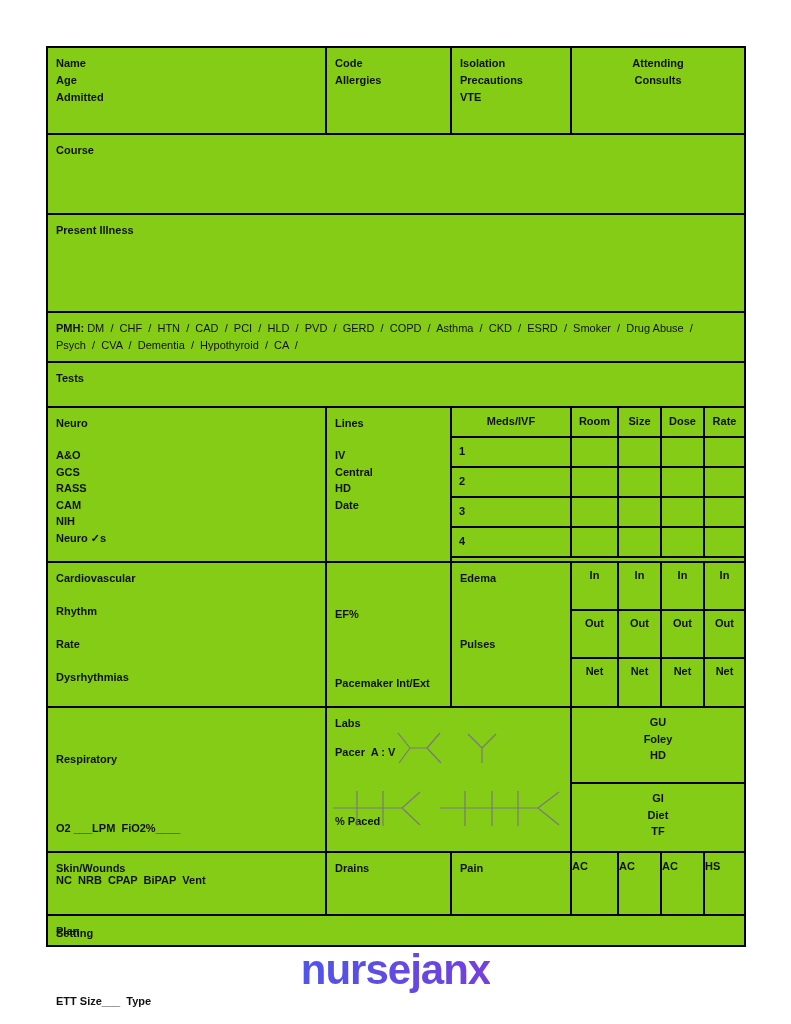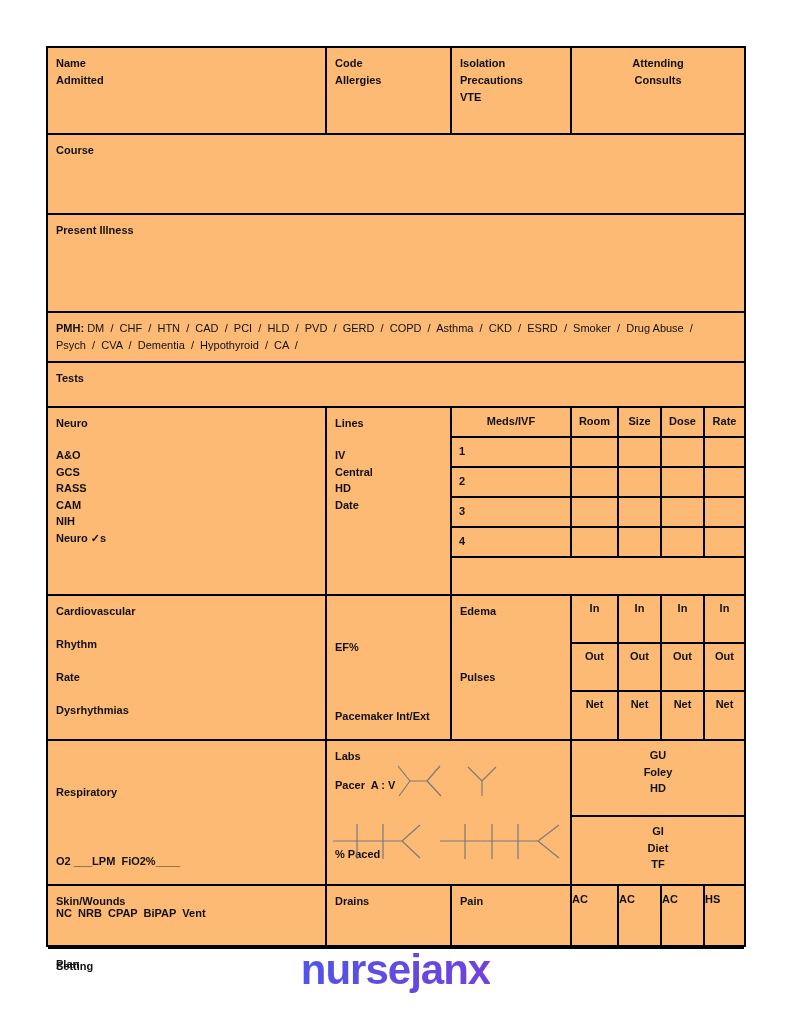--- a/index.html
+++ b/index.html
@@ -1,39 +1,39 @@
 <!DOCTYPE html>
 <html style="--logo-a: #4f55e8; --logo-b: #7440dd;"><head>
 <meta charset="utf-8">
 <style>
   * { margin:0; padding:0; box-sizing:border-box; }
   html,body { width:791px; height:1024px; background:#ffffff; }
   body { position:relative; font-family:"Liberation Sans", sans-serif; color:#111; }
 
   .sheet {
     position:absolute; left:46px; top:46px; width:700px; height:901px;
-    border:2px solid #000; background:#fdba74;
+    border:2px solid #000; background:#84cc16;
   }
   .row { display:flex; width:100%; border-bottom:2px solid #000; }
   .row:last-child { border-bottom:none; }
   .cell { position:relative; height:100%; }
   .cell + .cell, .bl { border-left:2px solid #000; }
 
   .b { font-weight:bold; }
   .lbl { font-size:11px; font-weight:bold; line-height:17px; }
   .pad { padding:7px 8px 0 8px; }
   .lh17 > div { line-height:17px; }
 
   
   .r-head { height:87px; }
   .r-course { height:80px; }
   .r-pi { height:98px; }
   .r-pmh { height:50px; }
   .r-tests { height:45px; }
-  .r-neuro { height:188px; }
+  .r-neuro { height:155px; }
   .r-cardio { height:145px; }
   .r-resp { height:145px; }
   .r-skin { height:63px; }
   .r-plan { height:47px; }
 
   
   .c1 { width:277px; } .c2 { width:125px; } .c3 { width:120px; }
   .c4 { width:47px; } .c5 { width:43px; } .c6 { width:43px; } .c7 { width:41px; }
   .c-wide-right { width:174px;text-align:center; }
   .c-labs { width:245px; }
@@ -90,20 +90,21 @@
   }
 </style>
 </head>
 <body>
 
 <div class="sheet">
 
   <div class="row r-head">
     <div class="cell c1 pad lh17">
       <div class="lbl">Name</div>
+      <div class="lbl">Age</div>
       <div class="lbl">Admitted</div>
     </div>
     <div class="cell c2 pad lh17">
       <div class="lbl">Code</div>
       <div class="lbl">Allergies</div>
     </div>
     <div class="cell c3 pad lh17">
       <div class="lbl">Isolation</div>
       <div class="lbl">Precautions</div>
       <div class="lbl">VTE</div>

